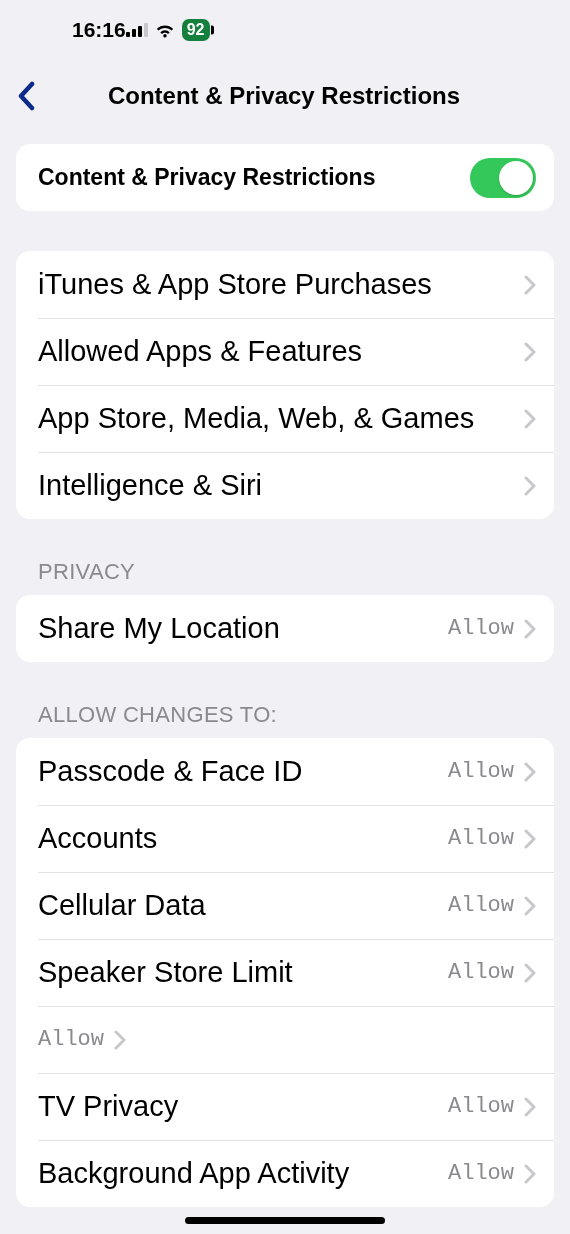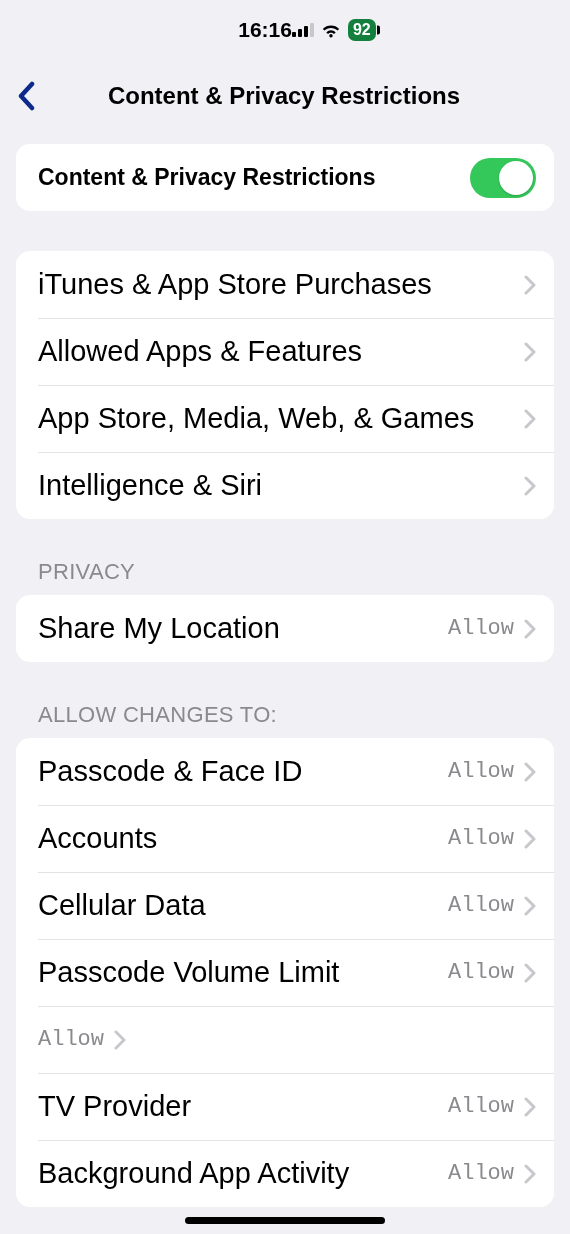--- a/index.html
+++ b/index.html
@@ -8,21 +8,21 @@
     height: 1234px;
     background: #f0f0f5;
     font-family: -apple-system, "Helvetica Neue", Arial, sans-serif;
     color: #000;
     overflow: hidden;
     position: relative;
   }
   .status-bar {
     height: 60px;
     display: flex;
-    justify-content: center;
+    justify-content: flex-start;
     align-items: center;
     padding: 0 28px 0 48px;
     font-size: 21px;
     font-weight: 600;
     margin-left: 24px;
   }
   .status-right { display: flex; align-items: center; gap: 6px; }
   .signal svg, .wifi svg { display:block; }
   .battery {
     display: flex;
@@ -230,38 +230,38 @@
     <div class="row">
       <div class="row-label">Cellular Data</div>
       <div class="row-value">Allow</div>
       <span class="chevron">
           <svg width="12" height="20" viewBox="0 0 12 20">
             <path d="M2 2 L10 10 L2 18" stroke="#c7c7cc" stroke-width="3" fill="none" stroke-linecap="round" stroke-linejoin="round"></path>
           </svg>
         </span>
     </div>
     <div class="row">
-      <div class="row-label">Passcode Volume Limit</div>
-      <div class="row-value">Allow</div>
-      <span class="chevron">
-          <svg width="12" height="20" viewBox="0 0 12 20">
-            <path d="M2 2 L10 10 L2 18" stroke="#c7c7cc" stroke-width="3" fill="none" stroke-linecap="round" stroke-linejoin="round"></path>
-          </svg>
-        </span>
-    </div>
-    <div class="row">
-      <div class="row-value">Allow</div>
-      <span class="chevron">
-          <svg width="12" height="20" viewBox="0 0 12 20">
-            <path d="M2 2 L10 10 L2 18" stroke="#c7c7cc" stroke-width="3" fill="none" stroke-linecap="round" stroke-linejoin="round"></path>
-          </svg>
-        </span>
-    </div>
-    <div class="row">
-      <div class="row-label">TV Provider</div>
+      <div class="row-label">Speaker Store Limit</div>
+      <div class="row-value">Allow</div>
+      <span class="chevron">
+          <svg width="12" height="20" viewBox="0 0 12 20">
+            <path d="M2 2 L10 10 L2 18" stroke="#c7c7cc" stroke-width="3" fill="none" stroke-linecap="round" stroke-linejoin="round"></path>
+          </svg>
+        </span>
+    </div>
+    <div class="row">
+      <div class="row-value">Allow</div>
+      <span class="chevron">
+          <svg width="12" height="20" viewBox="0 0 12 20">
+            <path d="M2 2 L10 10 L2 18" stroke="#c7c7cc" stroke-width="3" fill="none" stroke-linecap="round" stroke-linejoin="round"></path>
+          </svg>
+        </span>
+    </div>
+    <div class="row">
+      <div class="row-label">TV Privacy</div>
       <div class="row-value">Allow</div>
       <span class="chevron">
           <svg width="12" height="20" viewBox="0 0 12 20">
             <path d="M2 2 L10 10 L2 18" stroke="#c7c7cc" stroke-width="3" fill="none" stroke-linecap="round" stroke-linejoin="round"></path>
           </svg>
         </span>
     </div>
     <div class="row">
       <div class="row-label">Background App Activity</div>
       <div class="row-value">Allow</div>

